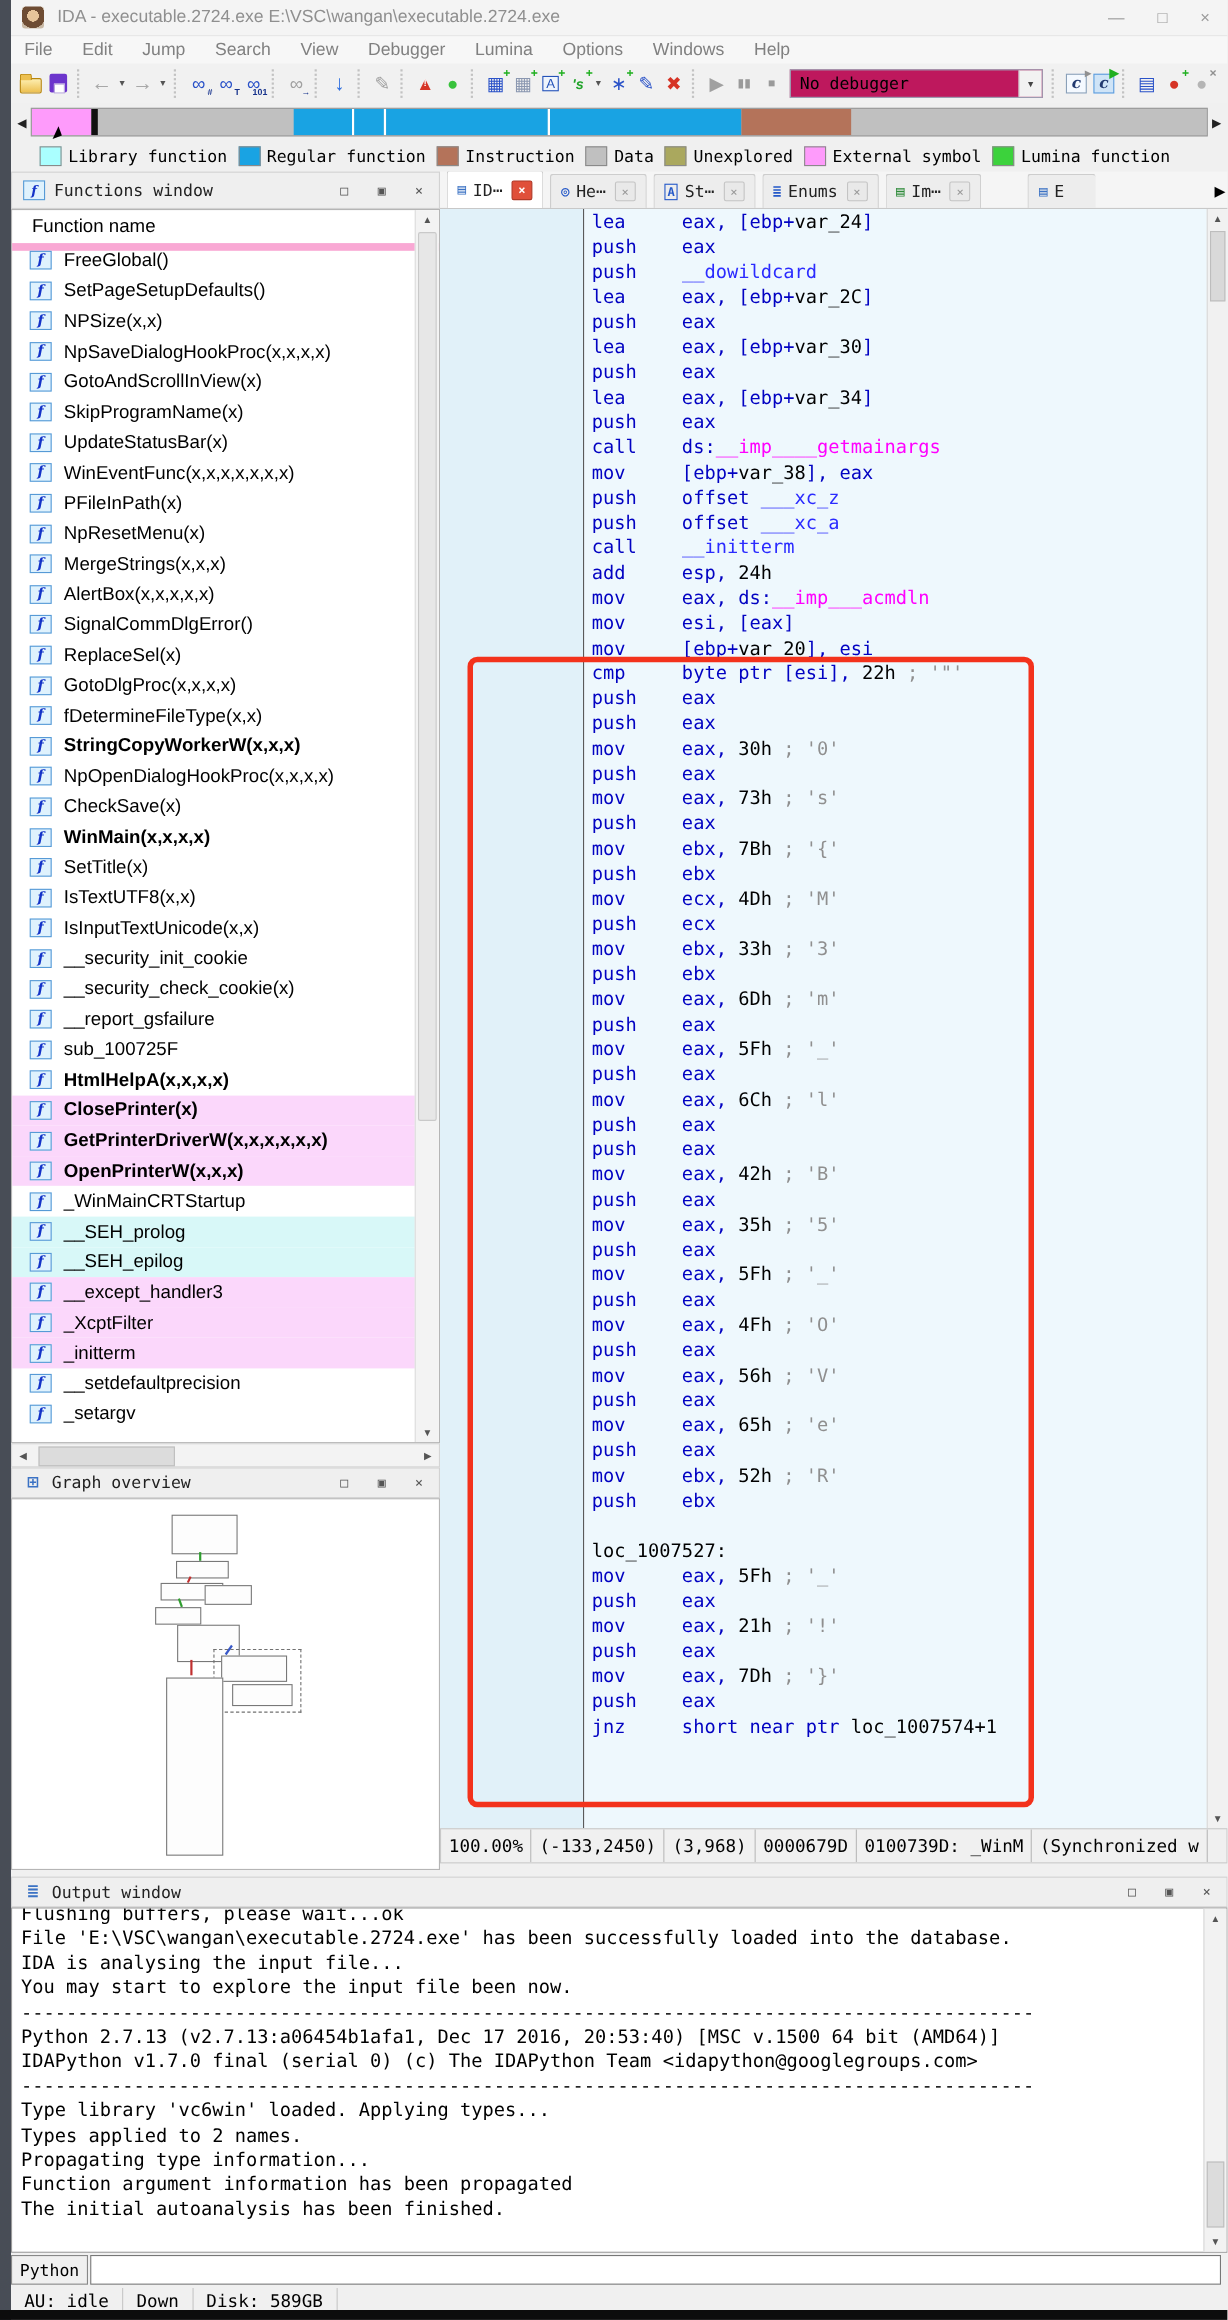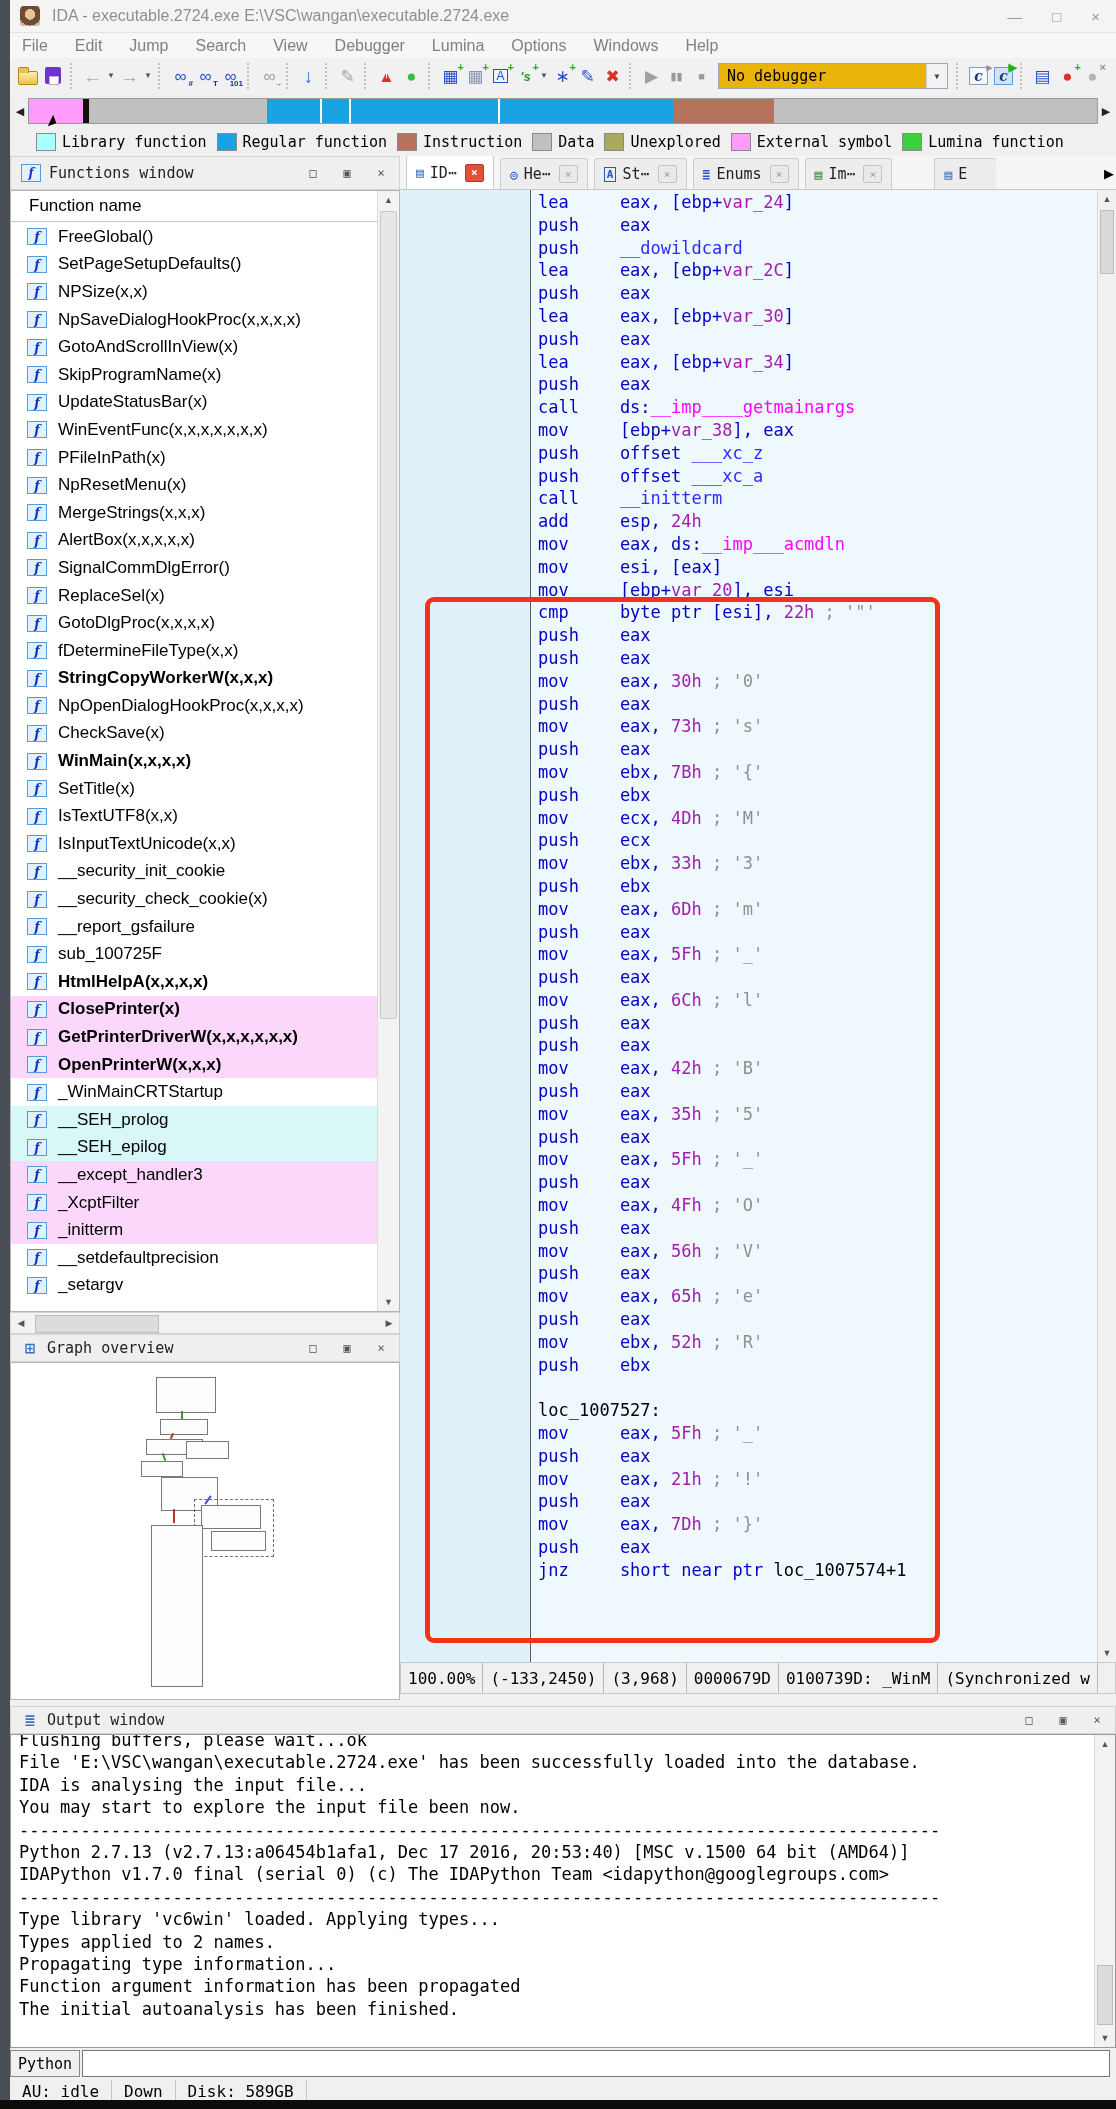--- a/index.html
+++ b/index.html
@@ -46,21 +46,21 @@
 .icn.cbox.active .supg{color:#21b021}
 .bang{position:absolute;top:8px;left:0;right:0;text-align:center;font-size:9px;color:#fff;font-weight:bold}
 .icn.folder::before{content:"";position:absolute;left:2px;top:9px;width:18px;height:12px;
   background:linear-gradient(#fdeeb0,#edc050);border:1px solid #b8860b;border-radius:2px}
 .icn.folder::after{content:"";position:absolute;left:2px;top:5px;width:9px;height:5px;
   background:#edc050;border:1px solid #b8860b;border-bottom:none;border-radius:2px 2px 0 0}
 .icn.floppy::before{content:"";position:absolute;left:4px;top:5px;width:16px;height:17px;
   background:#6c35cc;border-radius:2px}
 .icn.floppy::after{content:"";position:absolute;left:8px;top:14px;width:8px;height:7px;
   background:#fff;border:1px solid #b9a8dd}
-.combo{height:24px;width:228px;background:#eab308;border:1px solid #98a8b8;display:flex;align-items:center;
+.combo{height:24px;width:228px;background:#be185d;border:1px solid #98a8b8;display:flex;align-items:center;
   font:15px "DejaVu Sans Mono",monospace;margin:0 4px;flex:none}
 .cval{flex:1;padding-left:8px;white-space:nowrap;overflow:hidden}
 .carr{width:20px;height:100%;display:flex;align-items:center;justify-content:center;font-size:8px;
   color:#444;border-left:1px solid #d0d0d0;background:#f2f2f2}
 
 #navrow{position:absolute;left:10px;top:94px;width:1106px;height:34px;display:flex;align-items:center;padding:0 2px;box-sizing:border-box}
 .navarr{width:16px;text-align:center;font-size:11px;color:#222;flex:none}
 #navband{flex:1;height:24px;display:flex;border:1px solid #9a9a9a;background:#c0c0c0;overflow:hidden}
 #navband div{height:100%}
 #navmarker{position:absolute;left:36px;top:22px;width:0;height:0;
@@ -88,21 +88,21 @@
 .tab.partial{margin-left:36px;margin-right:0;width:52px;overflow:hidden;padding-right:0;border-right:none}
 .ticon{margin-right:6px;font-size:13px;font-weight:bold}
 .ticon.boxed{border:1px solid currentColor;padding:0 2px;font-size:11px}
 .tclose{width:17px;height:16px;margin-left:8px;display:flex;align-items:center;justify-content:center;
   font-size:11px;background:#e9e9e9;border:1px solid #c4c4c4;color:#999;border-radius:2px}
 .tab.active .tclose{background:#e0503a;border-color:#b03a28;color:#fff;font-weight:bold}
 #tabarrow{position:absolute;right:2px;top:166px;font-size:13px;color:#000}
 
 #flist{position:absolute;left:10px;top:190px;width:390px;height:1122px;background:#fff;
   border:1px solid #b5b5b5;box-sizing:border-box;overflow:hidden}
-#fheader{height:30px;line-height:30px;padding-left:18px;font-size:17px;border-bottom:1px solid #f9a8d4}
+#fheader{height:30px;line-height:30px;padding-left:18px;font-size:17px;border-bottom:7px solid #f9a8d4}
 #fitems{position:absolute;left:0;top:32px;right:21px;bottom:0;overflow:hidden}
 .frow{height:27.6px;display:flex;align-items:center;padding-left:16px;font-size:17px;white-space:nowrap;overflow:hidden}
 .frow.b{font-weight:bold}
 .frow.pink{background:#fbd7fb}
 .frow.cyan{background:#d8f8f8}
 .fico{flex:none;width:20px;height:17px;margin-right:11px;background:#dff2fd;border:1px solid #569ad6;
   color:#1433c8;font:italic bold 13px "DejaVu Serif",serif;display:flex;align-items:center;justify-content:center;box-sizing:border-box}
 #fvscroll{position:absolute;right:0;top:0;width:21px;bottom:0;background:#f3f3f3;border-left:1px solid #dcdcdc}
 .sarr{position:absolute;left:0;width:100%;height:18px;display:flex;align-items:center;justify-content:center;
   font-size:9px;color:#555}
@@ -116,21 +116,21 @@
 #gcanvas{position:absolute;left:10px;top:1362px;width:390px;height:338px;background:#fff;
   border:1px solid #b5b5b5;box-sizing:border-box}
 .gnode{position:absolute;background:#fdfdfd;border:1px solid #787878}
 .gedge{position:absolute}
 #gview{position:absolute;border:1px dashed #707070}
 
 #listing{position:absolute;left:400px;top:190px;width:716px;height:1472px;background:#eef8fd;overflow:hidden}
 #lmargin{position:absolute;left:0;top:0;width:130px;height:100%;background:#e1f1f9;border-right:1px solid #5a5a5a}
 #lcode{position:absolute;left:0;top:2px;right:18px;bottom:0;overflow:hidden}
 .crow{height:22.8px;line-height:22.8px;padding-left:138px;font:17px "DejaVu Sans Mono",monospace;white-space:pre}
-.c-i{color:#0202c2}.c-n{color:#2b2bff}.c-g{color:#a21caf}.c-m{color:#ff00ff}.c-c{color:#8f8f8f}.c-k{color:#000}
+.c-i{color:#0202c2}.c-n{color:#2b2bff}.c-g{color:#000000}.c-m{color:#ff00ff}.c-c{color:#8f8f8f}.c-k{color:#000}
 #redbox{position:absolute;left:25px;top:407px;width:505px;height:1036px;border:5px solid #f3321c;
   border-radius:9px;pointer-events:none;z-index:5}
 #lvscroll{position:absolute;right:0;top:0;width:18px;height:100%;background:#f1f1f1;border-left:1px solid #d8d8d8}
 #lvthumb{position:absolute;left:2px;right:2px;top:20px;height:62px;background:#d9d9d9;border:1px solid #bdbdbd}
 #lstatus{position:absolute;left:400px;top:1662px;width:716px;height:32px;background:#f0f0f0;
   border:1px solid #c9c9c9;box-sizing:border-box;display:flex;align-items:center;
   font:16px "DejaVu Sans Mono",monospace;overflow:hidden}
 .lseg{padding:0 7px;border-right:1px solid #b9b9b9;height:100%;display:flex;align-items:center;white-space:nowrap;flex:none}
 
 #otitle{left:10px;top:1706px;width:1106px;height:28px}

